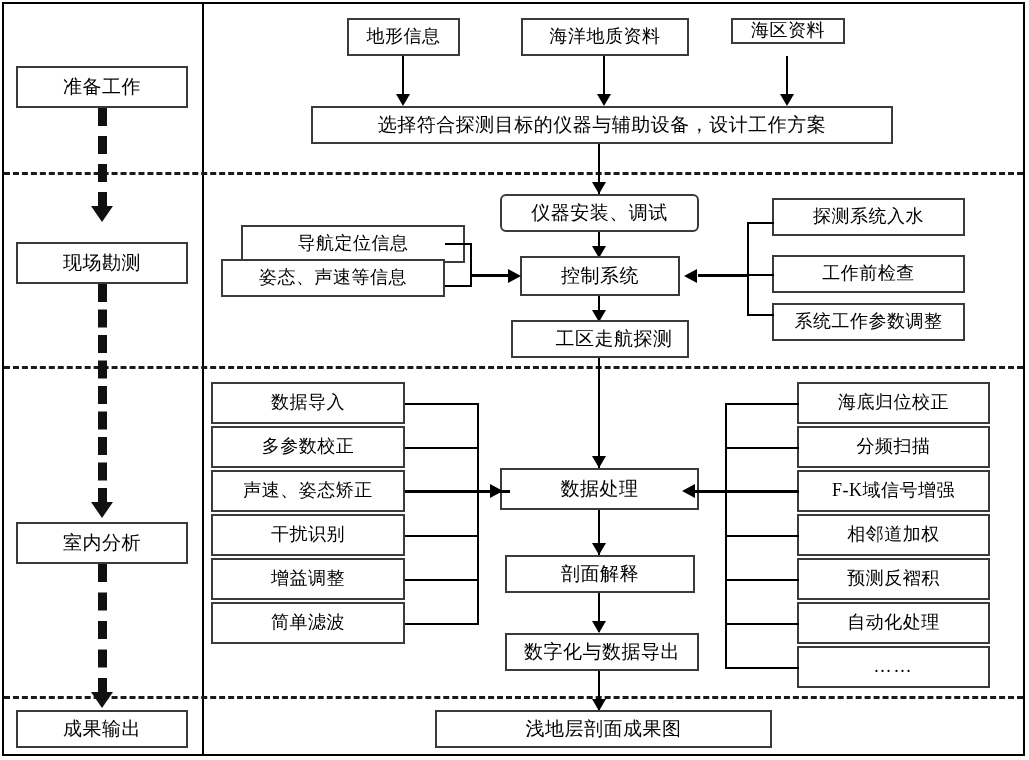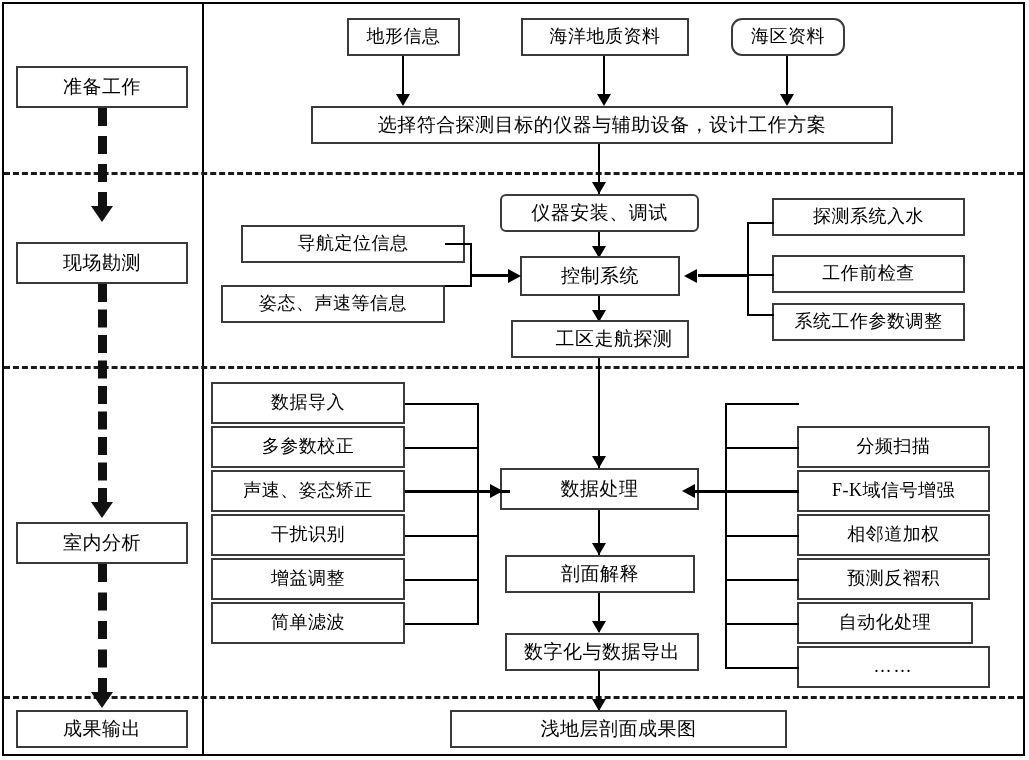--- a/index.html
+++ b/index.html
@@ -63,41 +63,41 @@
   <div class="box" style="left:16px;top:710px;width:172px;height:38px;font-size:19px;">成果输出</div>
 
   <div class="box" style="left:347px;top:18px;width:113px;height:38px;font-size:18px;">地形信息</div>
   <div class="ln vline" style="left:402px;top:56px;height:41px;"></div>
   <div class="arr-d" style="left:396px;top:94px;"></div>
 
   <div class="box" style="left:521px;top:18px;width:168px;height:38px;font-size:18px;">海洋地质资料</div>
   <div class="ln vline" style="left:603px;top:56px;height:41px;"></div>
   <div class="arr-d" style="left:597px;top:94px;"></div>
 
-  <div class="box" style="left:731px;top:18px;width:114px;height:38px;font-size:18px;border-radius:11px;">海区资料</div>
+  <div class="box" style="left:731px;top:18px;width:114px;height:26px;font-size:18px;">海区资料</div>
   <div class="ln vline" style="left:786px;top:56px;height:41px;"></div>
   <div class="arr-d" style="left:780px;top:94px;"></div>
 
   <div class="box" style="left:311px;top:106px;width:582px;height:38px;font-size:19px;">选择符合探测目标的仪器与辅助设备，设计工作方案</div>
   <div class="ln vline" style="left:598px;top:144px;height:50px;"></div>
   <div class="arr-d" style="left:592px;top:182px;"></div>
 
   <div class="box" style="left:500px;top:194px;width:199px;height:38px;font-size:19px;border-radius:6px;">仪器安装、调试</div>
   <div class="ln vline" style="left:598px;top:232px;height:24px;"></div>
   <div class="arr-d" style="left:592px;top:246px;"></div>
 
   <div class="box" style="left:520px;top:256px;width:160px;height:40px;font-size:19px;">控制系统</div>
 
   <div class="ln vline" style="left:598px;top:296px;height:24px;"></div>
   <div class="arr-d" style="left:592px;top:310px;"></div>
 
   <div class="box" style="left:511px;top:320px;width:178px;height:38px;font-size:19px;padding-left:28px;">工区走航探测</div>
 
   <div class="box" style="left:221px;top:225px;width:224px;height:38px;font-size:18px;margin-left:20px;">导航定位信息</div>
-  <div class="box" style="left:221px;top:285px;width:224px;height:38px;font-size:18px;">姿态、声速等信息</div>
+  <div class="box" style="left:221px;top:259px;width:224px;height:38px;font-size:18px;">姿态、声速等信息</div>
 
   <div class="ln hline" style="left:445px;top:243px;width:27px;"></div>
   <div class="ln hline" style="left:445px;top:285px;width:27px;"></div>
   <div class="ln vline" style="left:470px;top:243px;height:44px;"></div>
   <div class="ln hline thick" style="left:470px;top:274px;width:44px;"></div>
   <div class="arr-r" style="left:508px;top:269px;"></div>
 
   <div class="box" style="left:772px;top:198px;width:193px;height:38px;font-size:18px;">探测系统入水</div>
   <div class="box" style="left:772px;top:303px;width:193px;height:38px;font-size:18px;">系统工作参数调整</div>
   <div class="box" style="left:772px;top:255px;width:193px;height:38px;font-size:18px;">工作前检查</div>
@@ -133,32 +133,33 @@
 
   <div class="ln hline" style="left:405px;top:403px;width:74px;"></div>
   <div class="ln hline" style="left:405px;top:447px;width:74px;"></div>
   <div class="ln hline" style="left:405px;top:535px;width:74px;"></div>
   <div class="ln hline" style="left:405px;top:579px;width:74px;"></div>
   <div class="ln hline" style="left:405px;top:623px;width:74px;"></div>
   <div class="ln vline" style="left:477px;top:403px;height:222px;"></div>
   <div class="ln hline thick" style="left:405px;top:490px;width:105px;"></div>
   <div class="arr-r" style="left:490px;top:484px;"></div>
 
+  <div class="box" style="left:797px;top:382px;width:193px;height:42px;font-size:18px;">海底归位校正</div>
   <div class="box" style="left:797px;top:426px;width:193px;height:42px;font-size:18px;">分频扫描</div>
   <div class="box" style="left:797px;top:470px;width:193px;height:42px;font-size:18px;">F-K域信号增强</div>
   <div class="box" style="left:797px;top:514px;width:193px;height:42px;font-size:18px;">相邻道加权</div>
   <div class="box" style="left:797px;top:558px;width:193px;height:42px;font-size:18px;">预测反褶积</div>
-  <div class="box" style="left:797px;top:602px;width:176px;height:42px;font-size:18px;">自动化处理</div>
+  <div class="box" style="left:797px;top:602px;width:193px;height:42px;font-size:18px;">自动化处理</div>
   <div class="box" style="left:797px;top:646px;width:193px;height:42px;font-size:18px;letter-spacing:2px;">……</div>
 
   <div class="ln hline" style="left:725px;top:403px;width:74px;"></div>
   <div class="ln hline" style="left:725px;top:447px;width:74px;"></div>
   <div class="ln hline" style="left:725px;top:535px;width:74px;"></div>
   <div class="ln hline" style="left:725px;top:579px;width:74px;"></div>
   <div class="ln hline" style="left:725px;top:623px;width:74px;"></div>
   <div class="ln hline" style="left:725px;top:667px;width:74px;"></div>
   <div class="ln vline" style="left:725px;top:403px;height:266px;"></div>
   <div class="ln hline thick" style="left:692px;top:490px;width:107px;"></div>
   <div class="arr-l" style="left:682px;top:484px;"></div>
 
-  <div class="box" style="left:450px;top:710px;width:337px;height:38px;font-size:19px;">浅地层剖面成果图</div>
+  <div class="box" style="left:435px;top:710px;width:337px;height:38px;font-size:19px;">浅地层剖面成果图</div>
 
 </div>
 
 </body></html>

